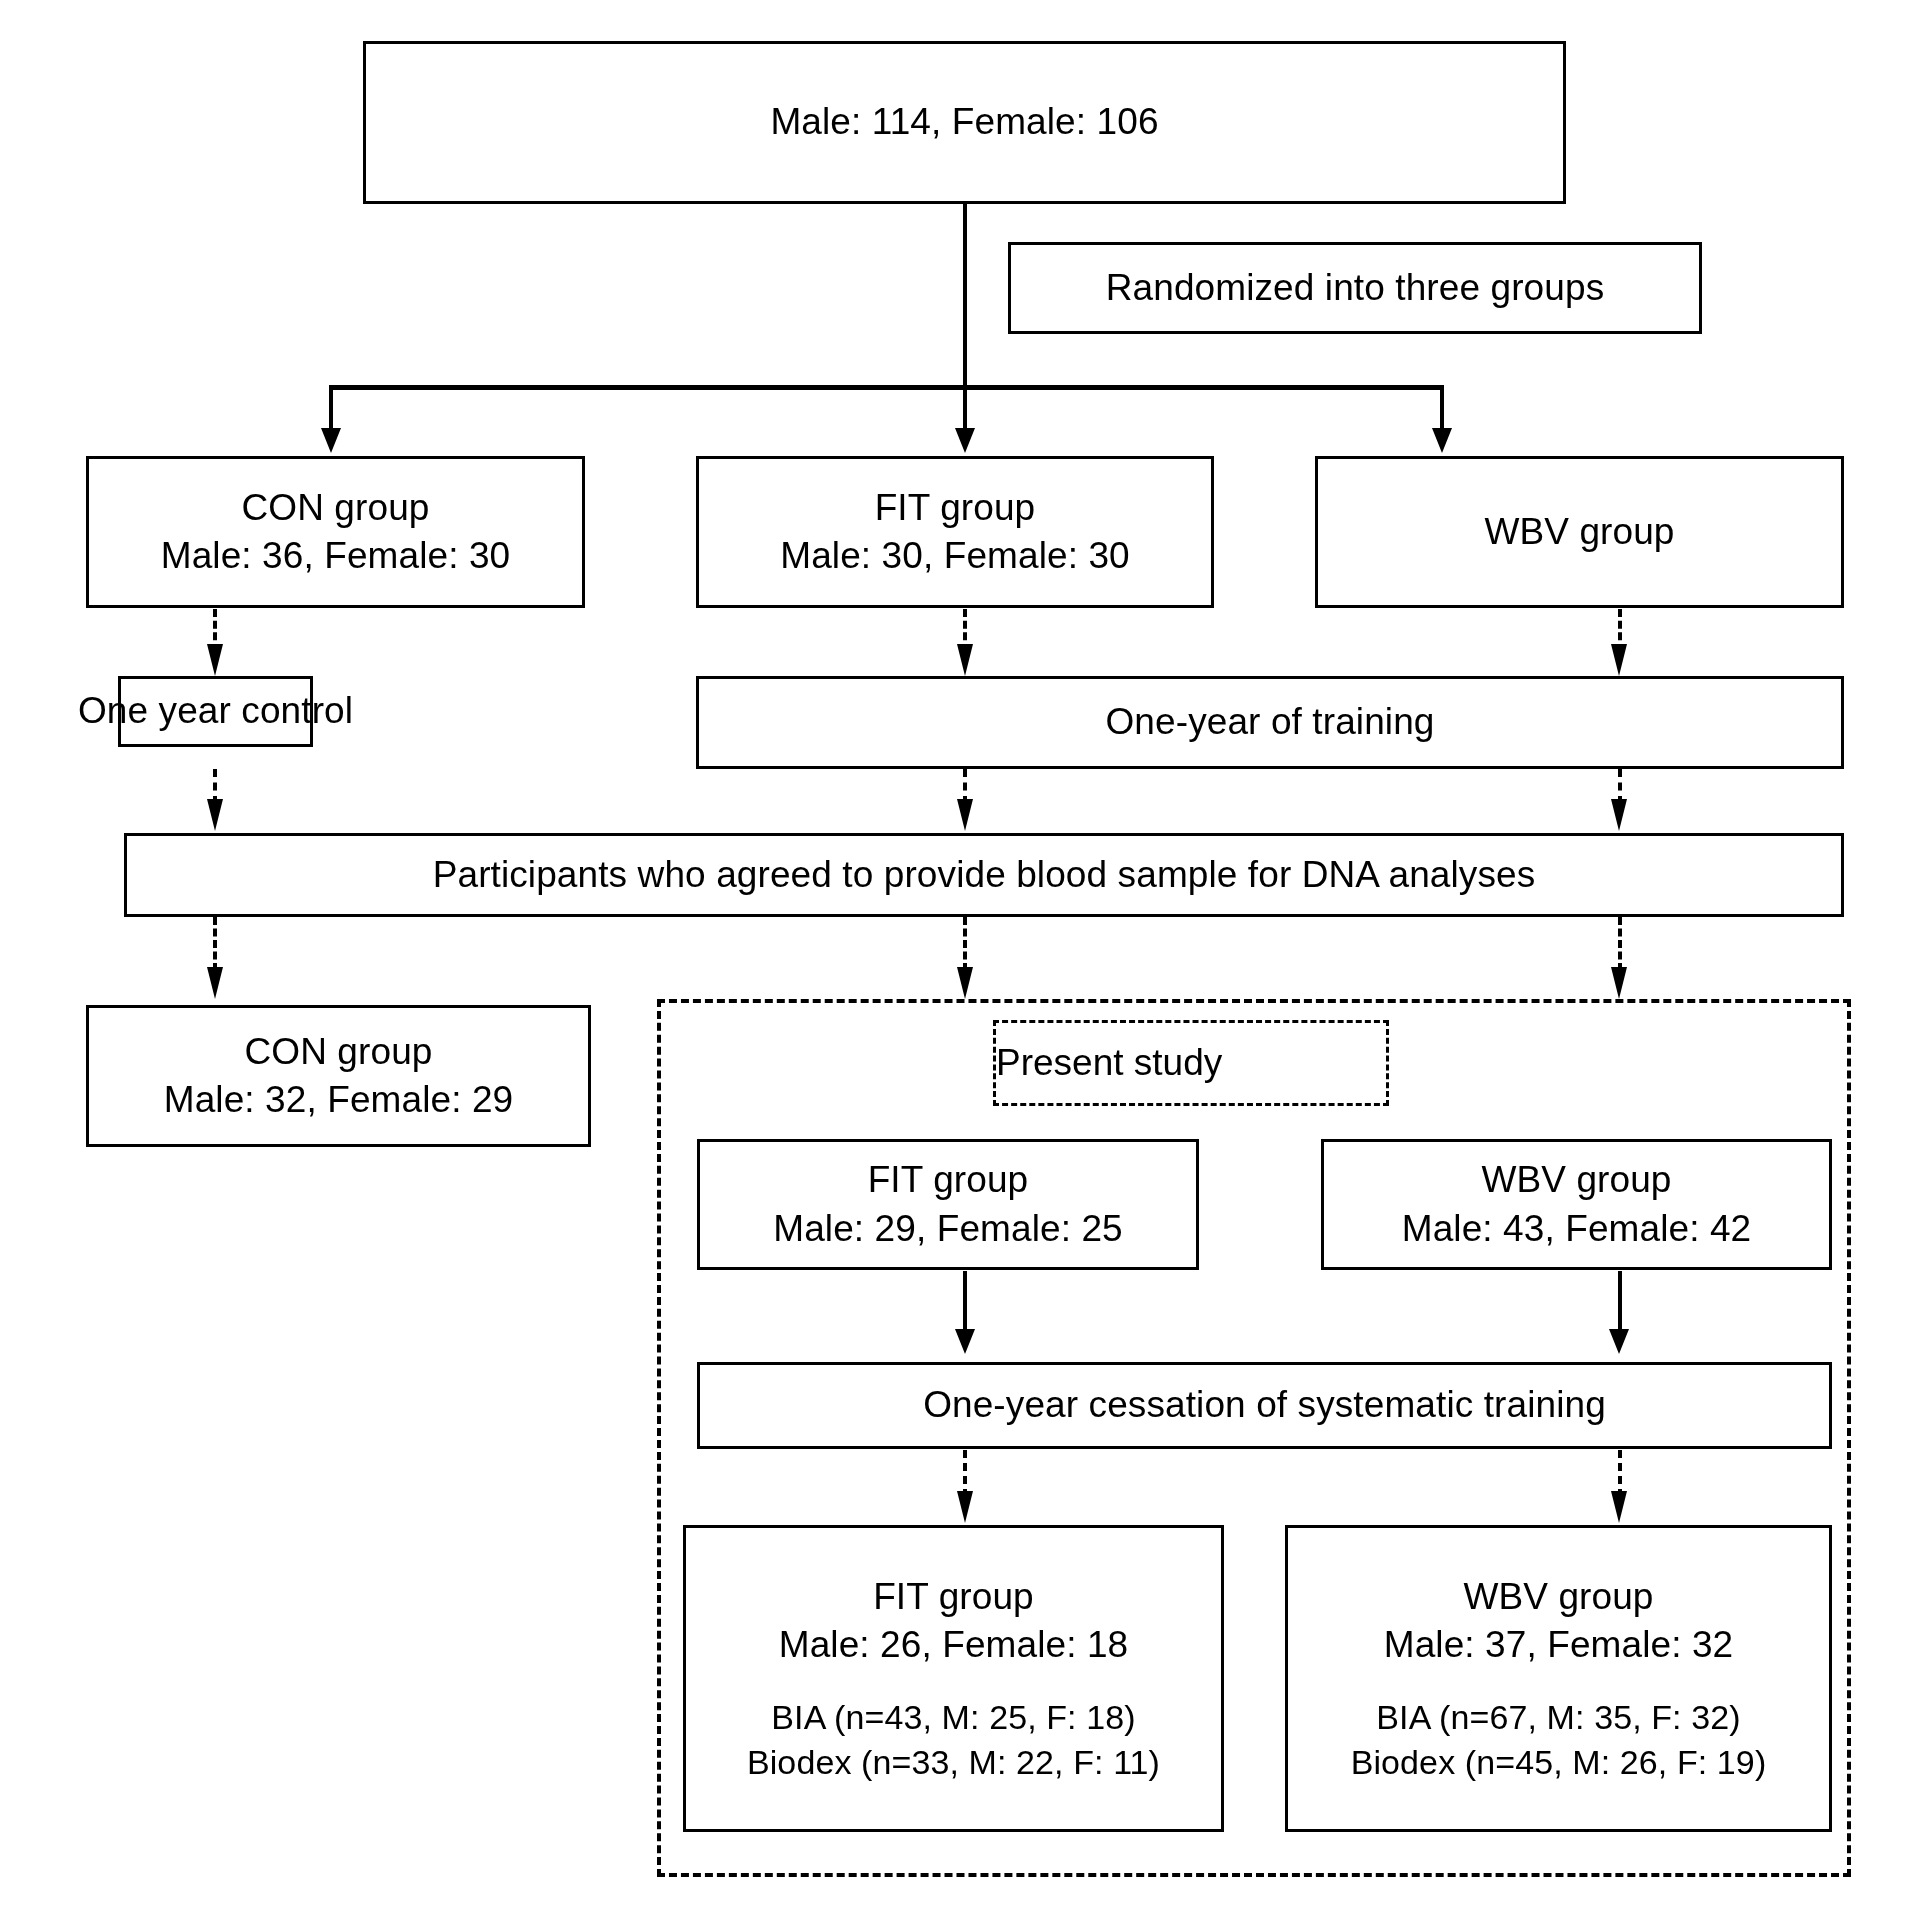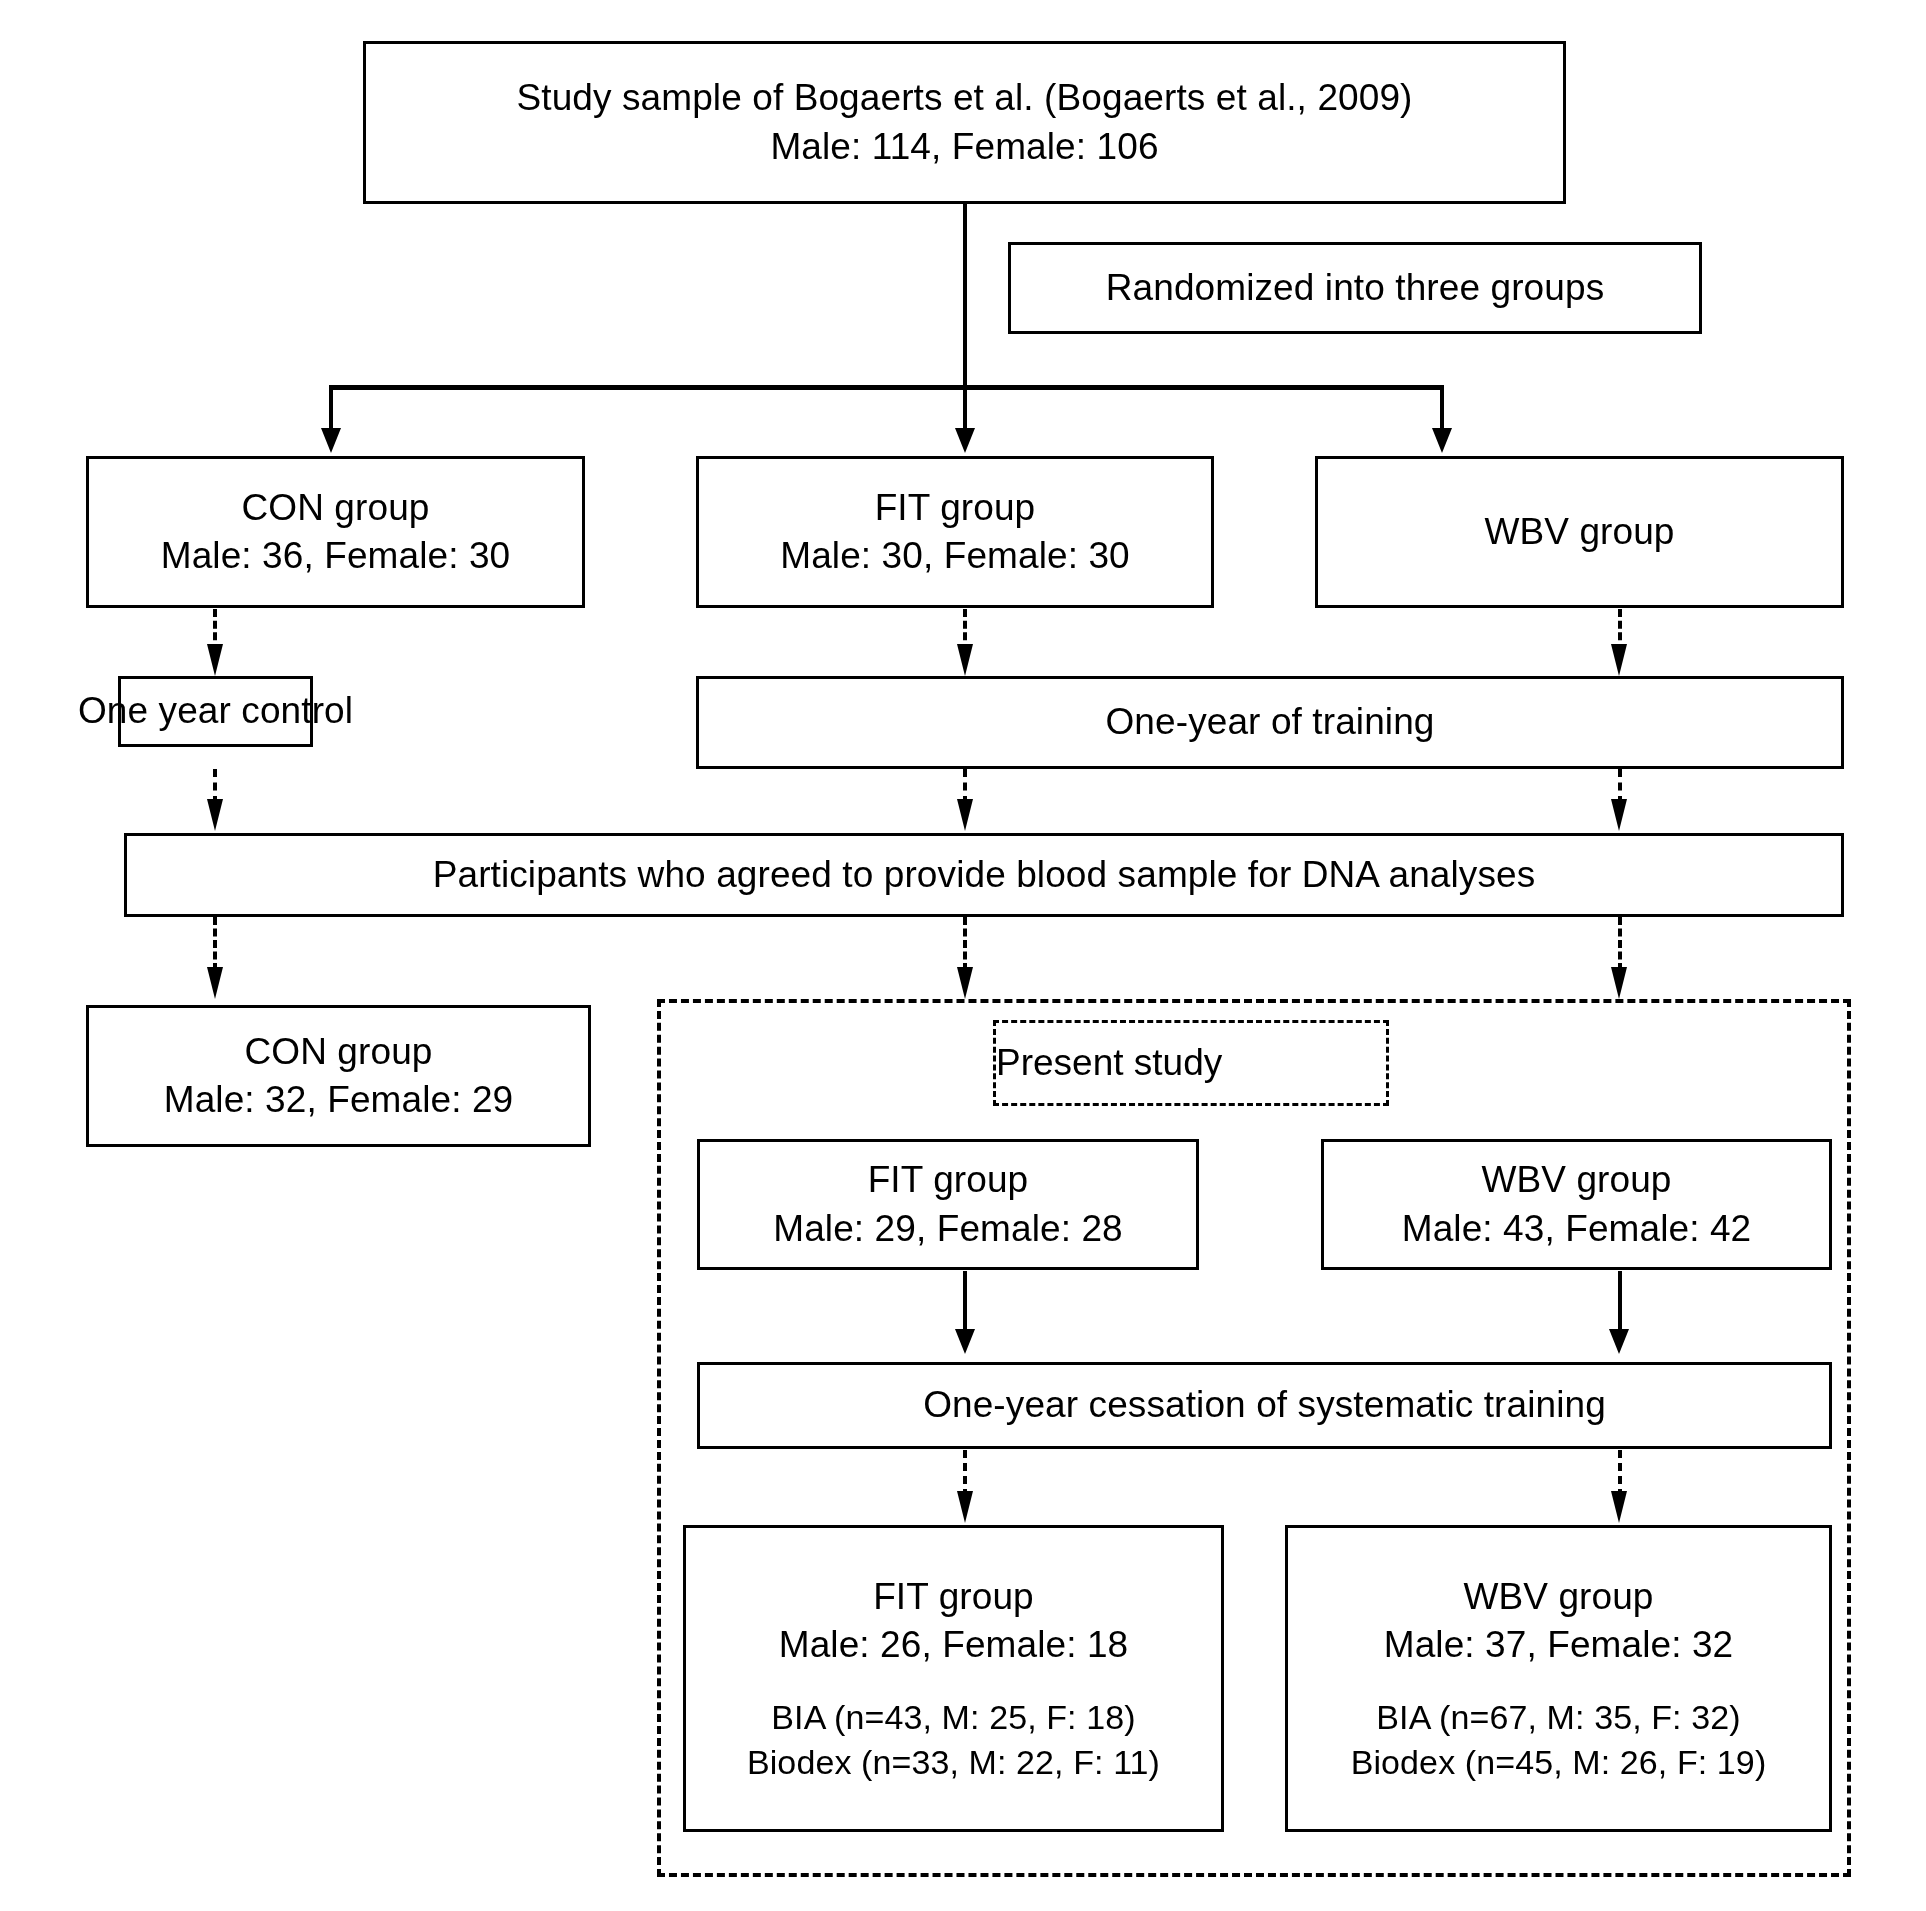--- a/index.html
+++ b/index.html
@@ -67,21 +67,20 @@
   }
   .spacer{display:block;height:26px;}
   .small{font-size:34px;}
 </style>
 </head>
 <body>
 
 <div id="canvas">
 
   <div class="box" style="left:363px; top:41px; width:1203px; height:163px;">
-    <span class="ln">Study sample of Bogaerts et al. (Bogaerts et al., 2009)</span>
     <span class="ln">Male: 114, Female: 106</span>
   </div>
 
   <div class="vline" style="left:963px; top:204px; height:184px;"></div>
 
   <div class="box" style="left:1008px; top:242px; width:694px; height:92px;">
     <span class="ln">Randomized into three groups</span>
   </div>
 
   <div class="hline" style="left:331px; top:385px; width:1113px;"></div>
@@ -154,21 +153,21 @@
   </div>
 
   <div class="dashed-region" style="left:657px; top:999px; width:1194px; height:878px;"></div>
 
   <div class="dashdot-box" style="left:993px; top:1020px; width:396px; height:86px;">
     <span class="ln">Present study</span>
   </div>
 
   <div class="box" style="left:697px; top:1139px; width:502px; height:131px;">
     <span class="ln">FIT group</span>
-    <span class="ln">Male: 29,  Female: 28</span>
+    <span class="ln">Male: 29,  Female: 25</span>
   </div>
 
   <div class="box" style="left:1321px; top:1139px; width:511px; height:131px;">
     <span class="ln">WBV group</span>
     <span class="ln">Male: 43,  Female: 42</span>
   </div>
 
   <div class="vline" style="left:963px; top:1271px; height:62px;"></div>
   <div class="arrow" style="left:955px; top:1329px;"></div>
 

